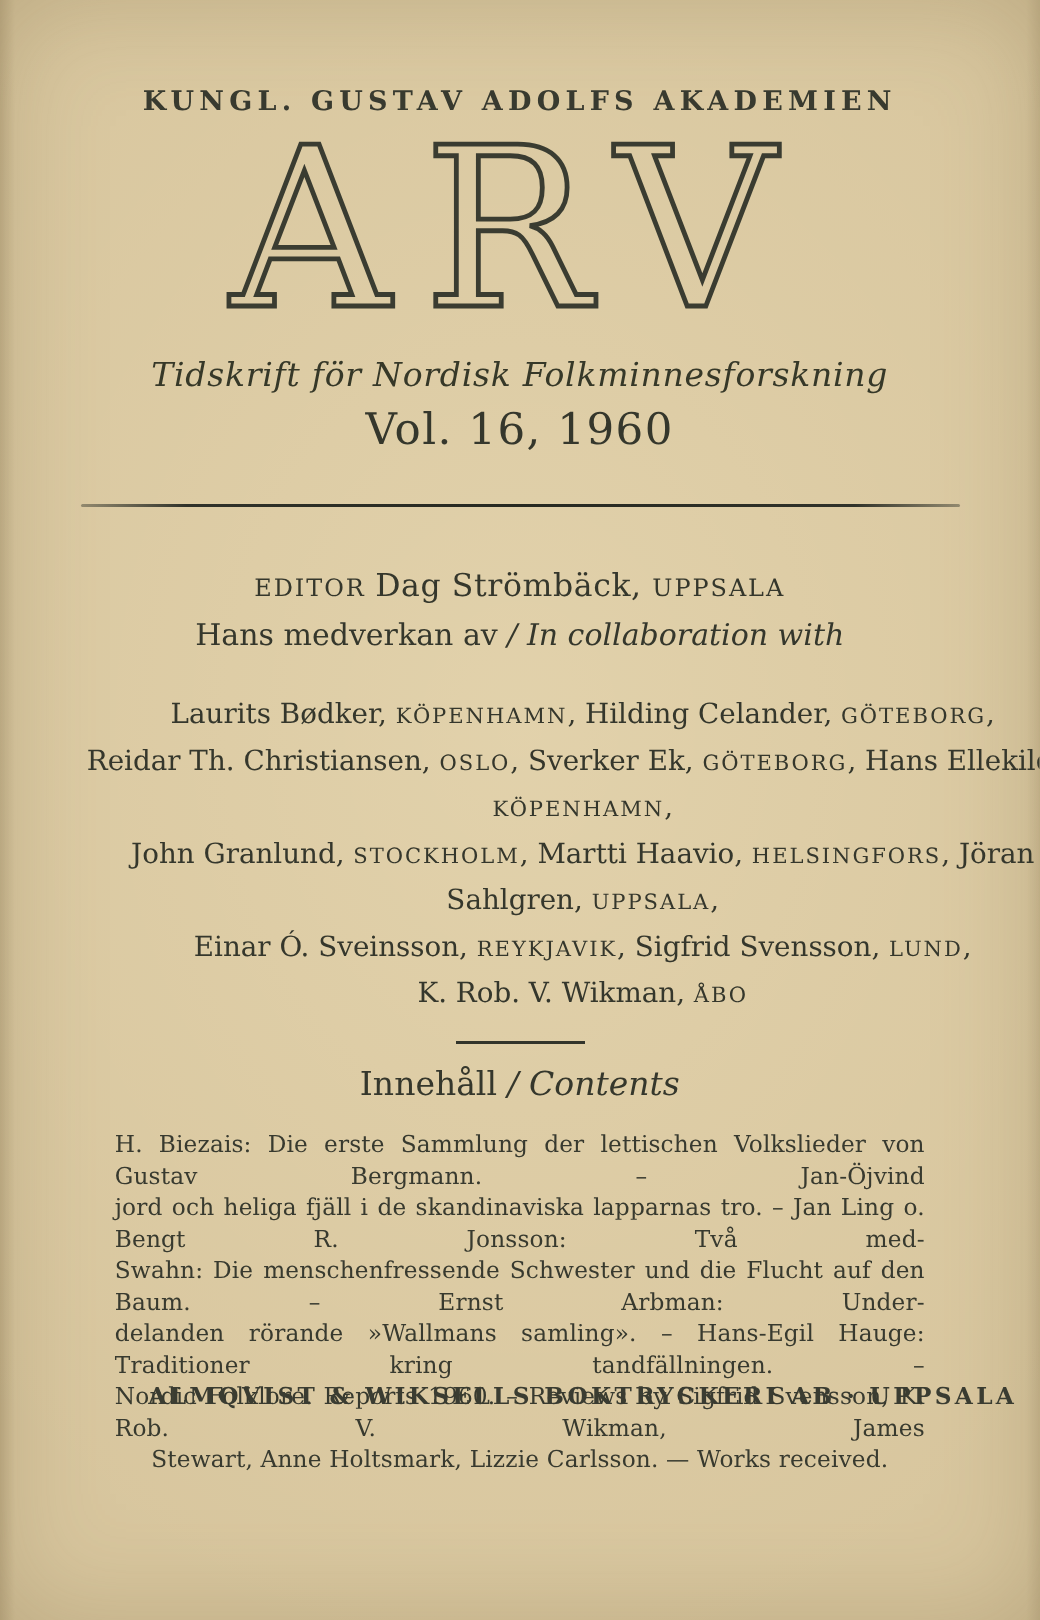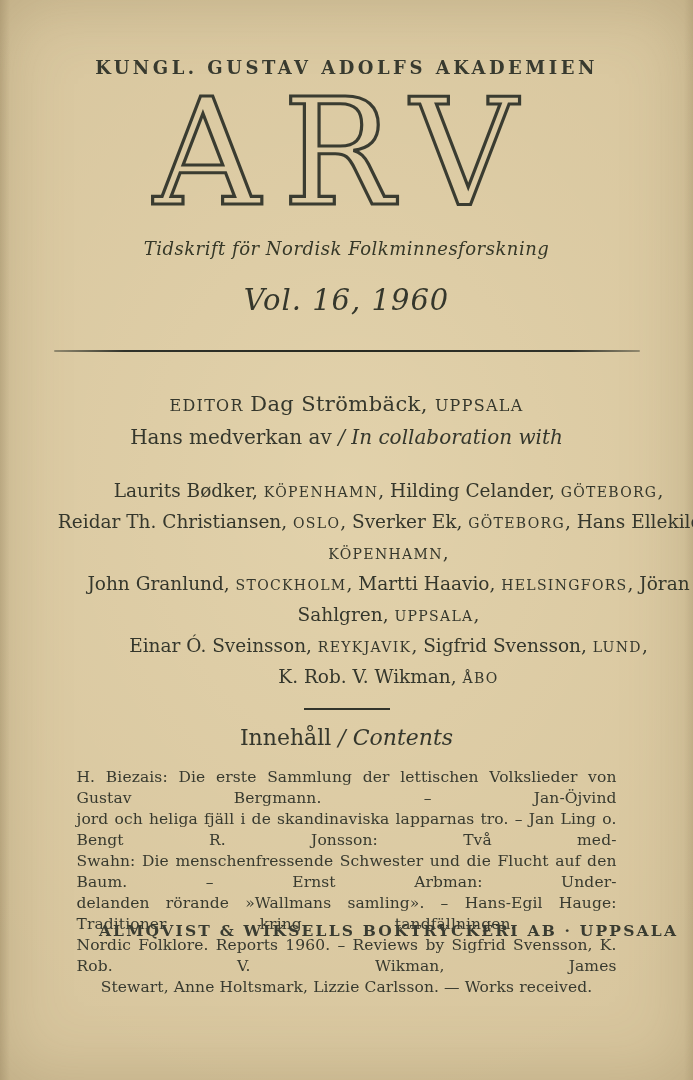--- a/index.html
+++ b/index.html
@@ -40,38 +40,37 @@
     font-size: 148px;
     letter-spacing: 22px;
     fill: none;
     stroke: #3a3c31;
     stroke-width: 3.2px;
   }
 
   .subtitle-sv {
     margin-top: 6px;
     font-style: italic;
-    font-size: 18px;
+    font-size: 22px;
     letter-spacing: 0.5px;
     color: #363828;
   }
 
   .subtitle-en {
     margin-top: 24px;
     font-size: 16px;
     letter-spacing: 3px;
     font-weight: bold;
     color: #3a3c31;
   }
 
   .volume {
-    margin-top: 24px;
+    margin-top: 6px;
     font-size: 29px;
     letter-spacing: 1px;
-    font-style: italic;
   }
 
   .rule-main {
     margin-top: 33px;
     width: 586px; height: 2px;
     border-radius: 1px;
     background: linear-gradient(90deg,
       rgba(58,60,49,0.45) 0%, #30322a 12%, #272921 50%, #30322a 88%, rgba(58,60,49,0.45) 100%);
   }
 

